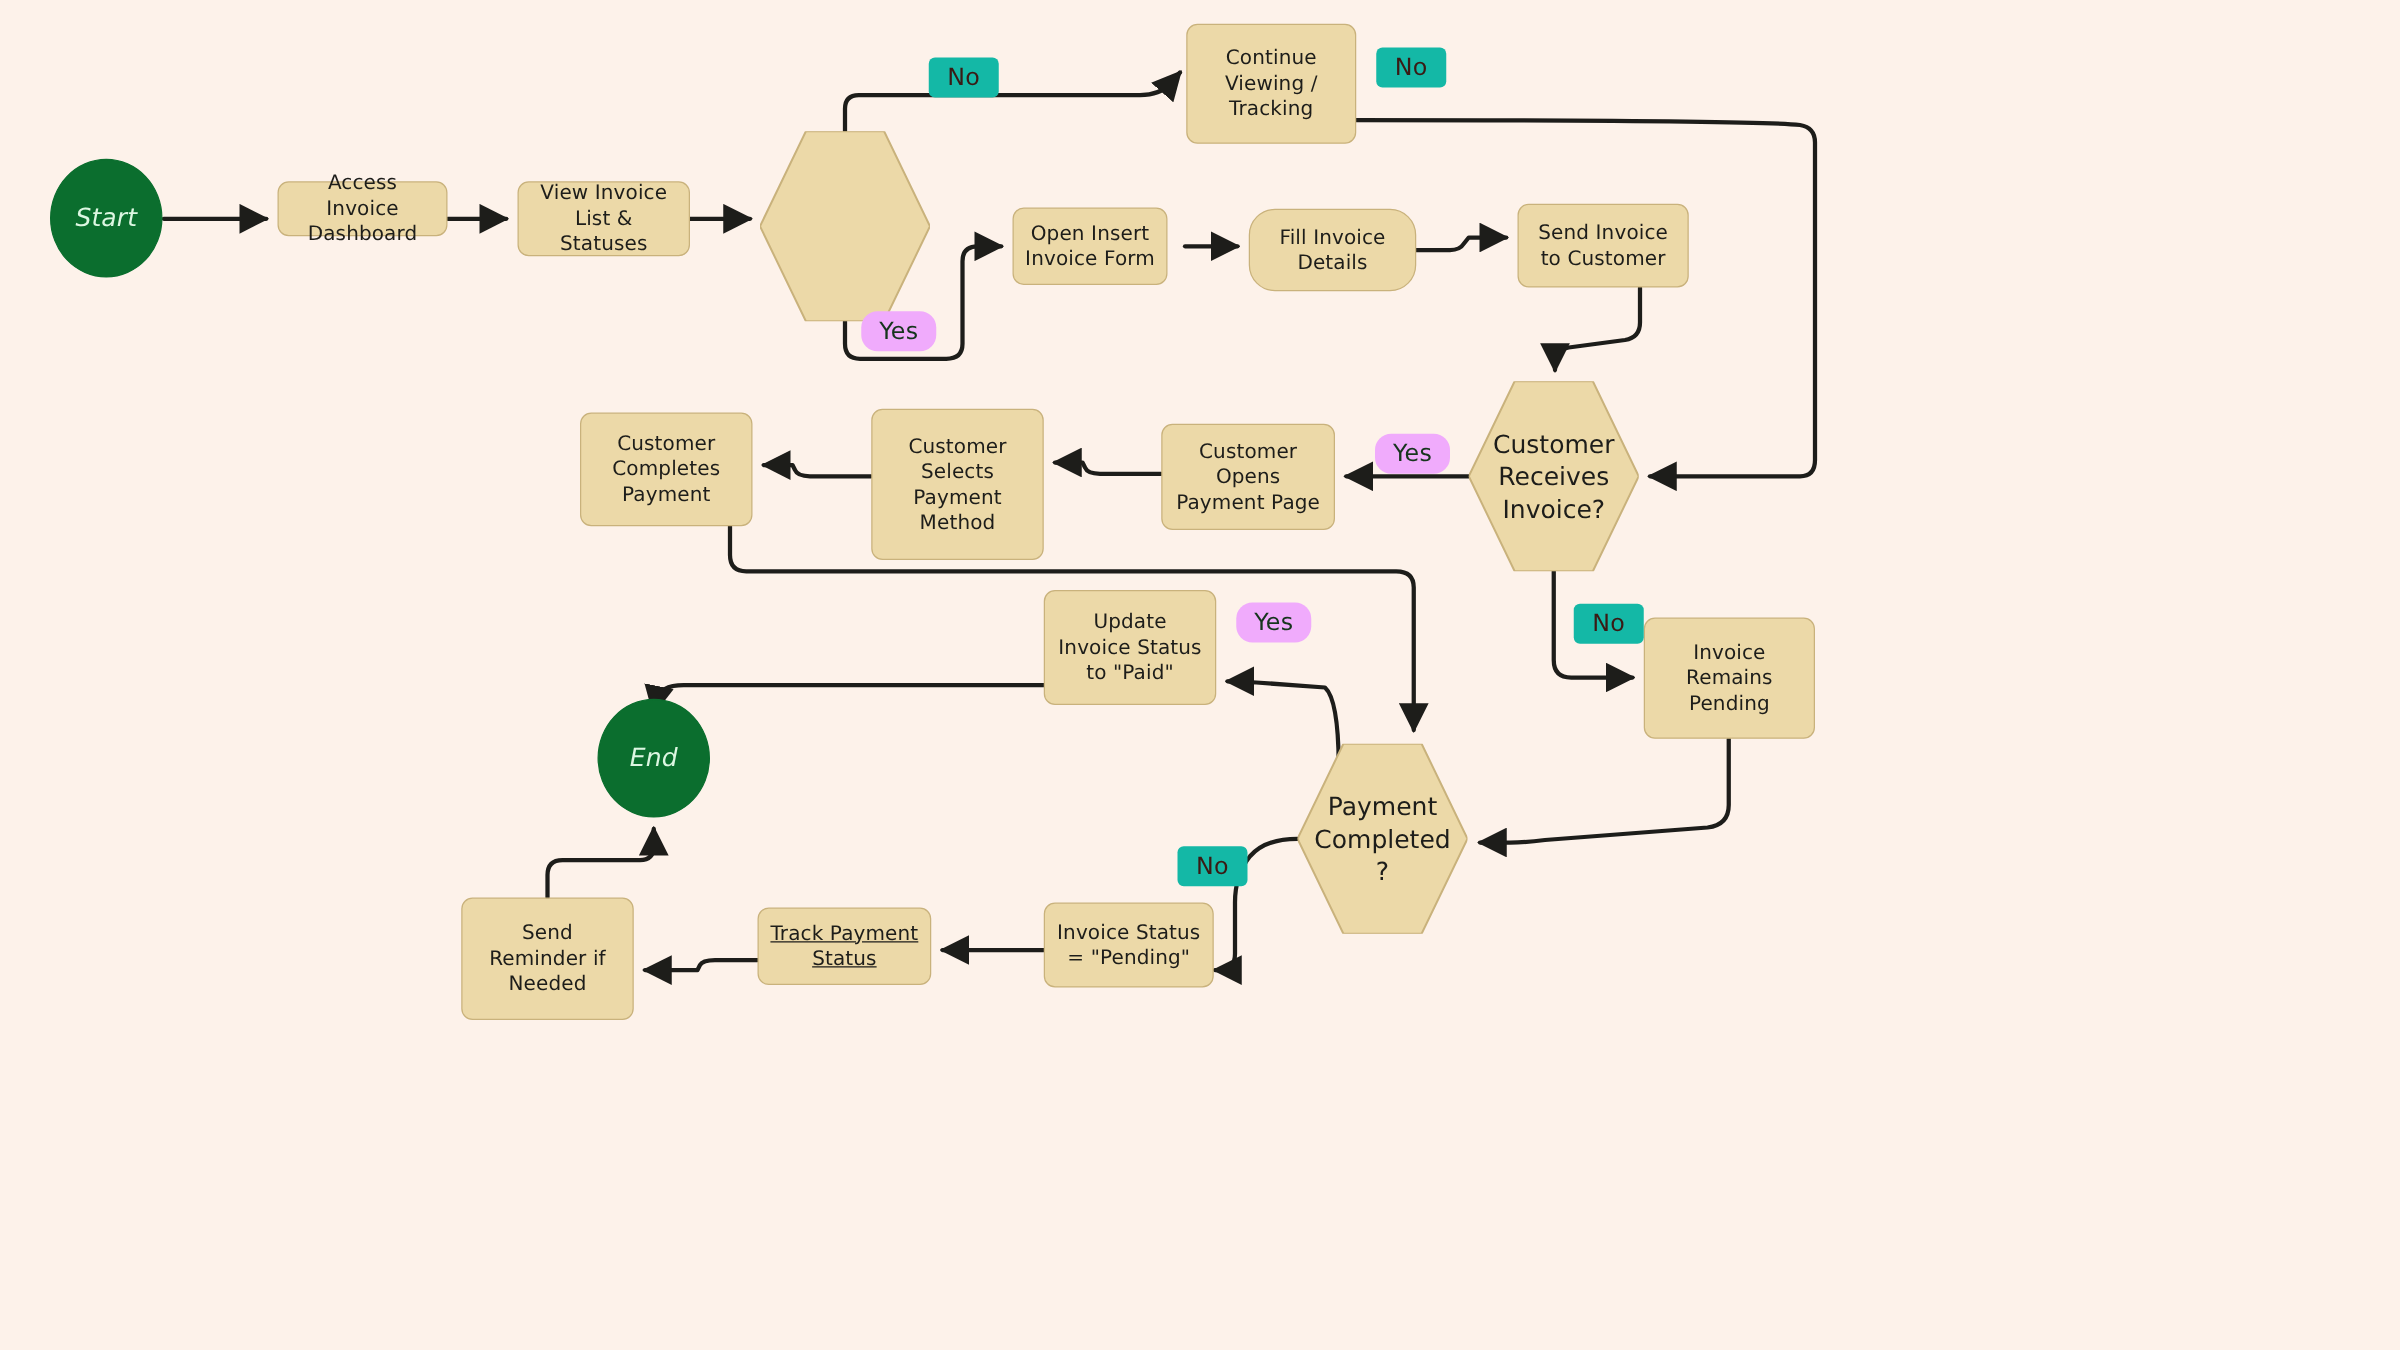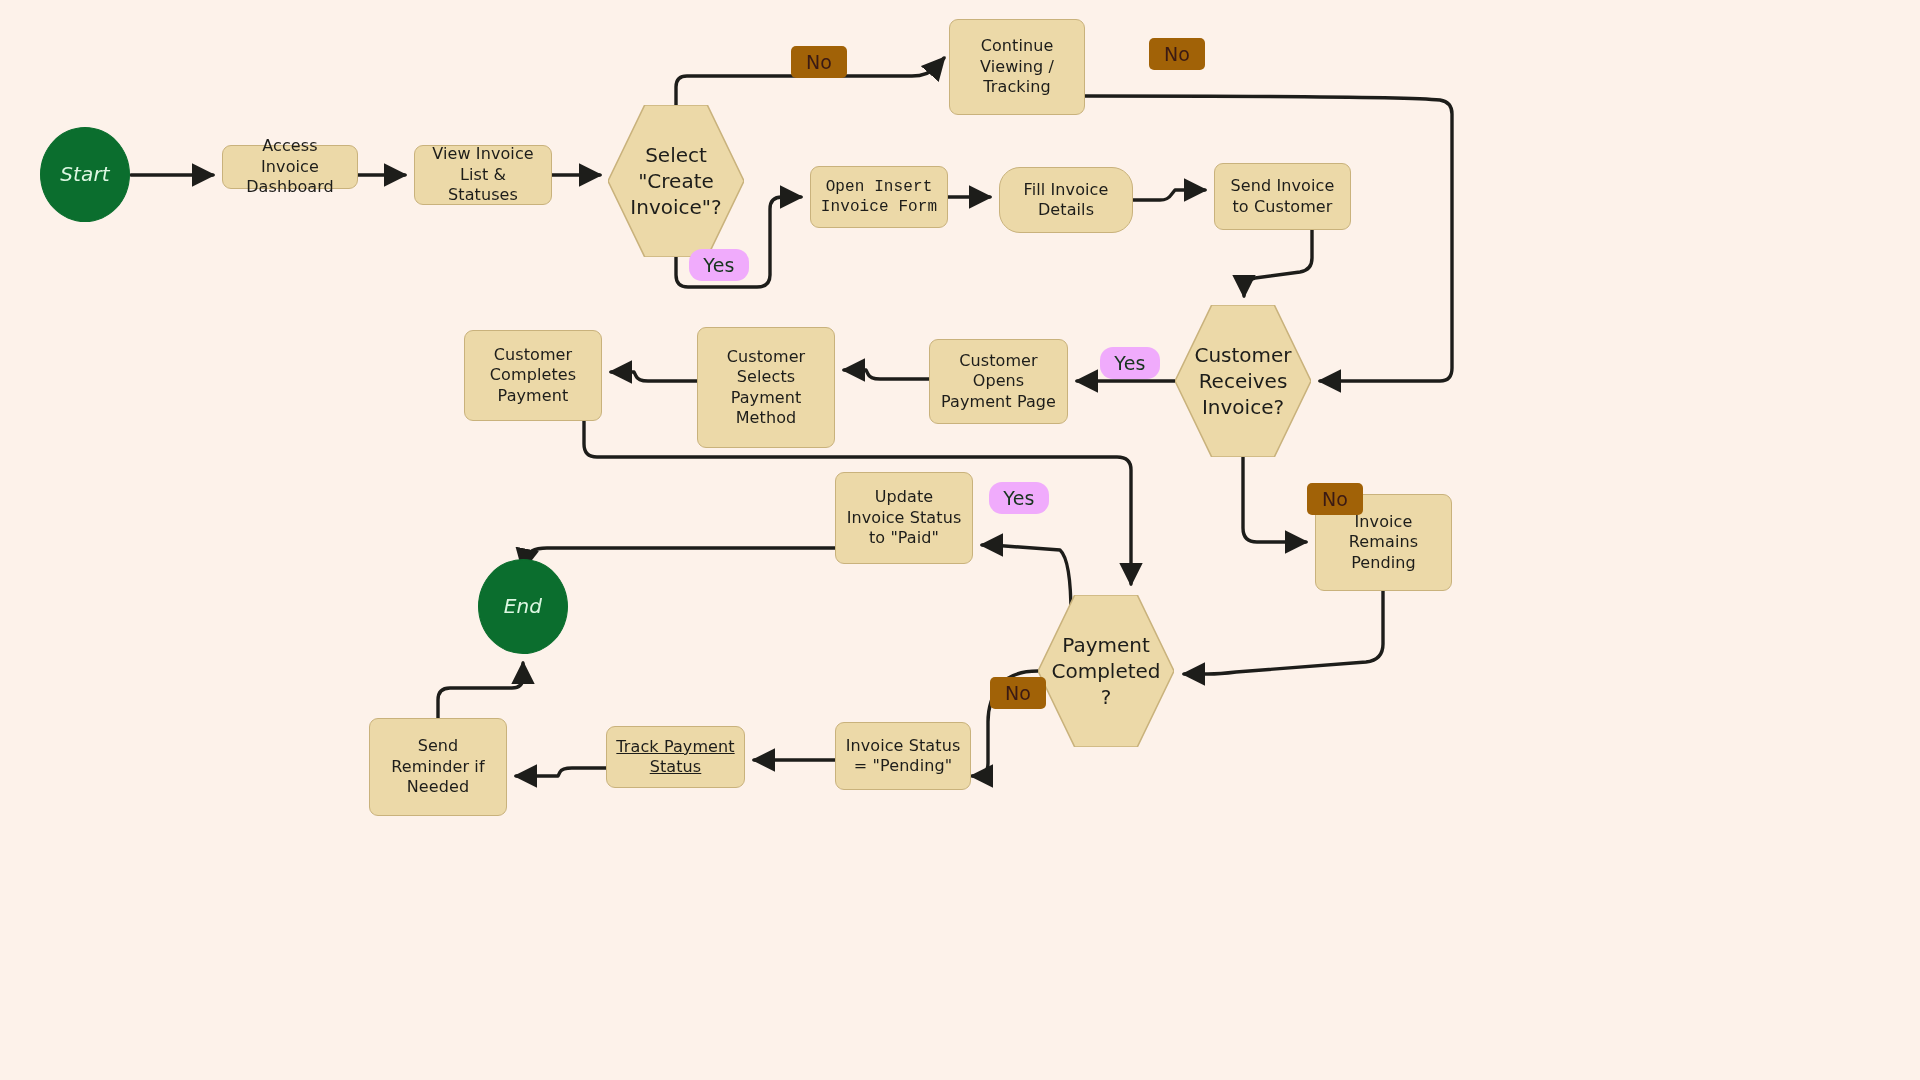--- a/index.html
+++ b/index.html
@@ -81,23 +81,22 @@
     font-size: 19px;
     padding: 4px 11px;
     letter-spacing: 0.2px;
   }
   .elabel.yes {
     background: #f0abfc;
     color: #16351d;
     border-radius: 13px;
   }
   .elabel.no {
-    background: #a16207;
+    background: #14b8a6;
     color: #3a1a14;
-    margin-left: 48px;
   }
 </style>
 </head>
 <body>
 
 <div id="canvas">
 
   <svg id="edges" viewBox="0 0 1920 1080" xmlns="http://www.w3.org/2000/svg">
     <defs>
       <marker id="ah" viewBox="0 0 10 10" refX="9" refY="5" markerWidth="7" markerHeight="7" orient="auto-start-reverse">
@@ -151,27 +150,25 @@
   </svg>
 
   <div id="node-layer">
       <div class="node term" style="left: 40px; top: 127px; width: 90px; height: 95px;"><span>Start</span></div>
       <div class="node proc" style="left: 222px; top: 145px; width: 136px; height: 44px;"><span>Access Invoice
 Dashboard</span></div>
       <div class="node proc" style="left: 414px; top: 145px; width: 138px; height: 60px;"><span>View Invoice
 List &amp; Statuses</span></div>
       <div class="hexwrap" style="left: 608px; top: 105px; width: 136px; height: 152px;"><svg class="hexbg" viewBox="0 0 136 152" preserveAspectRatio="none">
           <polygon points="36.72,0 99.28,0 136,76 99.28,152 36.72,152 0,76" fill="#ecd9a8" stroke="#c9b27c" stroke-width="1.6"></polygon>
-        </svg><div class="hexlabel">Select
-"Create
-Invoice"?</div></div>
+        </svg></div>
       <div class="node proc" style="left: 949px; top: 19px; width: 136px; height: 96px;"><span>Continue
 Viewing /
 Tracking</span></div>
-      <div class="node proc" style="left: 810px; top: 166px; width: 138px; height: 62px; font-family: Liberation Mono, monospace;"><span>Open Insert
+      <div class="node proc" style="left: 810px; top: 166px; width: 124px; height: 62px;"><span>Open Insert
 Invoice Form</span></div>
       <div class="node proc" style="left: 999px; top: 167px; width: 134px; height: 66px; border-radius: 21px;"><span>Fill Invoice
 Details</span></div>
       <div class="node proc" style="left: 1214px; top: 163px; width: 137px; height: 67px;"><span>Send Invoice
 to Customer</span></div>
       <div class="hexwrap" style="left: 1175px; top: 305px; width: 136px; height: 152px;"><svg class="hexbg" viewBox="0 0 136 152" preserveAspectRatio="none">
           <polygon points="36.72,0 99.28,0 136,76 99.28,152 36.72,152 0,76" fill="#ecd9a8" stroke="#c9b27c" stroke-width="1.6"></polygon>
         </svg><div class="hexlabel">Customer
 Receives
 Invoice?</div></div>

